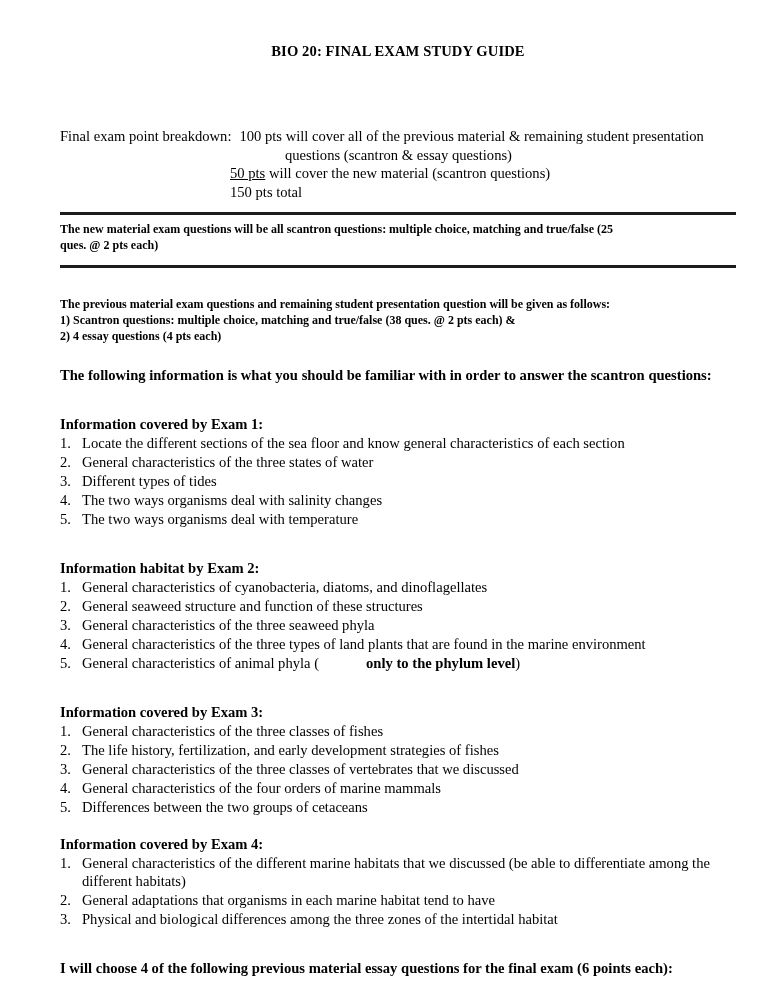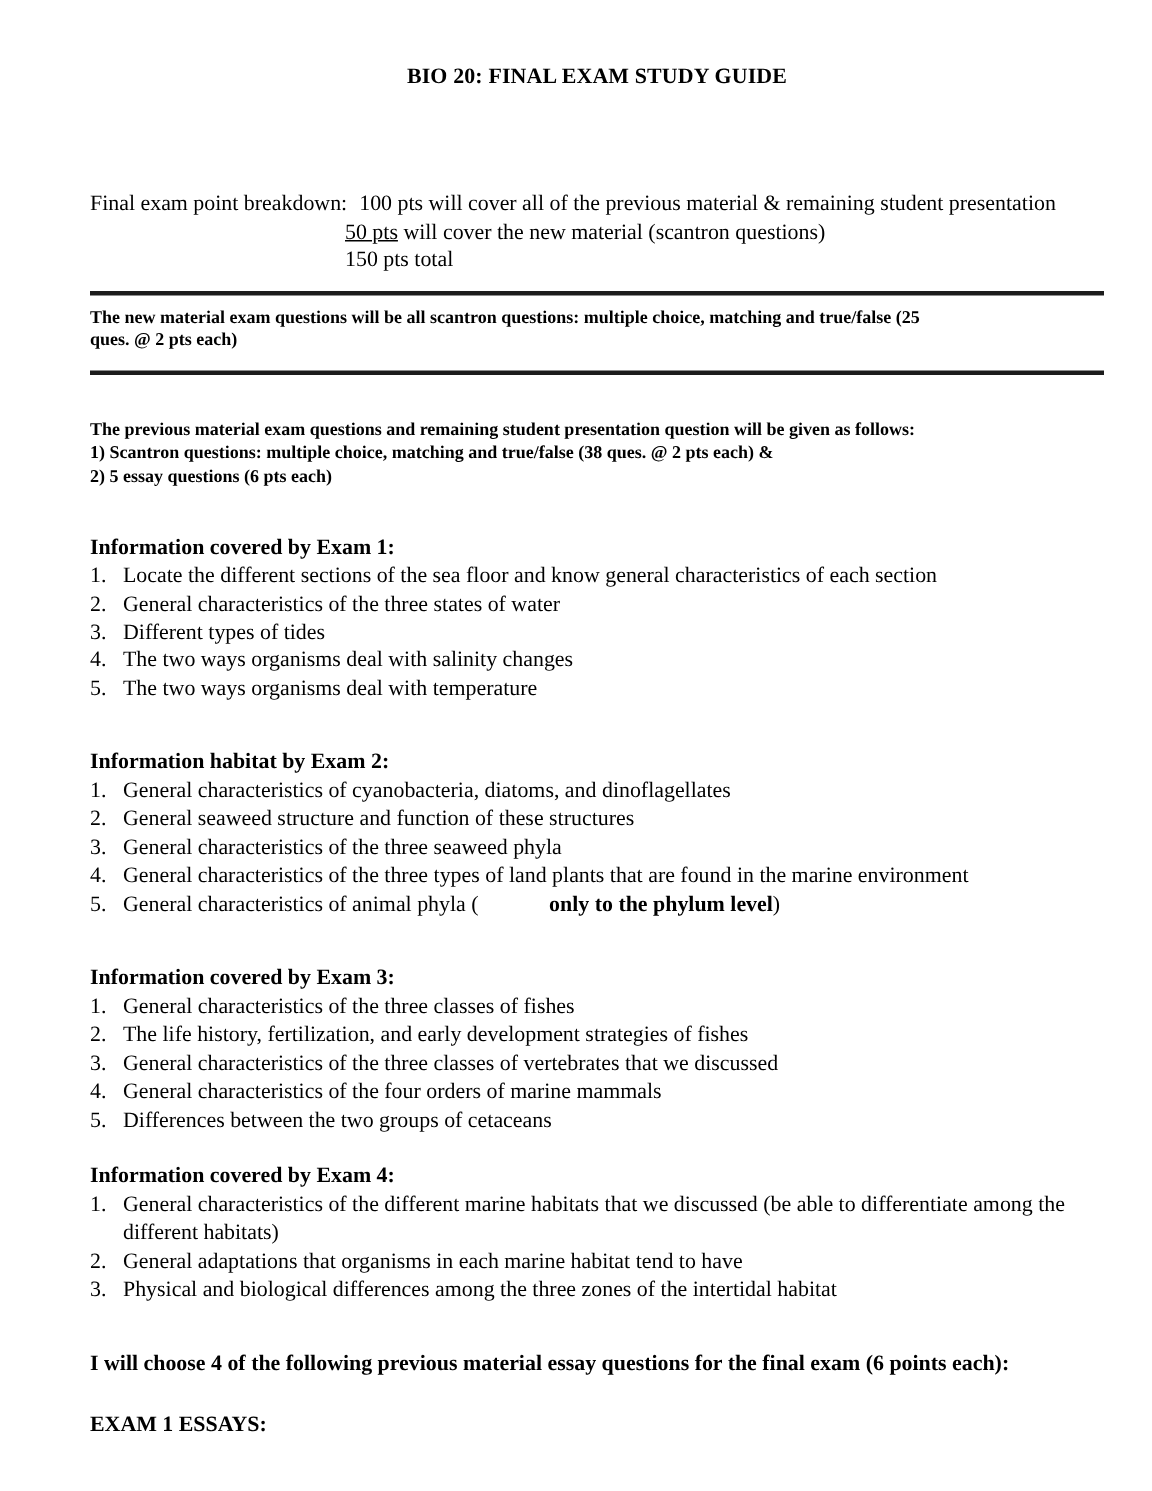--- a/index.html
+++ b/index.html
@@ -134,43 +134,45 @@
 </head>
 <body>
 
 <div class="page">
   <div class="content">
 
     <div class="doc-title">BIO 20: FINAL EXAM STUDY GUIDE</div>
 
     <div class="breakdown">
       <div class="breakdown-row"><span class="bd-label">Final exam point breakdown:</span><span class="bd-body" style="padding-left:8px;margin-top:48px;">100 pts will cover all of the previous material &amp; remaining student presentation</span></div>
+      <div class="breakdown-row bd-indent-2">questions (scantron &amp; essay questions)</div>
       <div class="breakdown-row bd-indent-3"><span class="underline-seg"> 50 pts</span><span> will cover the new material (scantron questions)</span></div>
       <div class="breakdown-row bd-indent-3">150 pts total</div>
     </div>
 
     <div class="rule-wrap-top">
       <hr class="hr-thick">
     </div>
 
     <div class="bold-para pad-after-rule">
       <span class="bold-line">The new material exam questions will be all scantron questions: multiple choice, matching and true/false (25</span>
       <span class="bold-line">ques. @ 2 pts each)</span>
     </div>
 
     <div class="rule-wrap-bot">
       <hr class="hr-thick">
     </div>
 
     <div class="bold-para block-gap-lg">
       <span class="bold-line">The previous material exam questions and remaining student presentation question will be given as follows:</span>
       <span class="bold-line">1) Scantron questions: multiple choice, matching and true/false (38 ques. @ 2 pts each) &amp;</span>
-      <span class="bold-line">2) 5 essay questions (6 pts each)</span>
-    </div>
-
+      <span class="bold-line">2) 4 essay questions (4 pts each)</span>
+    </div>
+
+    <div class="bold-para block-gap-md">The following information is what you should be familiar with in order to answer the scantron questions:</div>
 
     <div class="sec-gap">
       <div class="sec-heading">Information covered by Exam 1:</div>
       <ol class="numlist">
         <li>
             <span class="num">1.</span>
             <span class="itemtext">Locate the different sections of the sea floor and know general characteristics of each section</span>
           </li>
         <li>
             <span class="num">2.</span>

